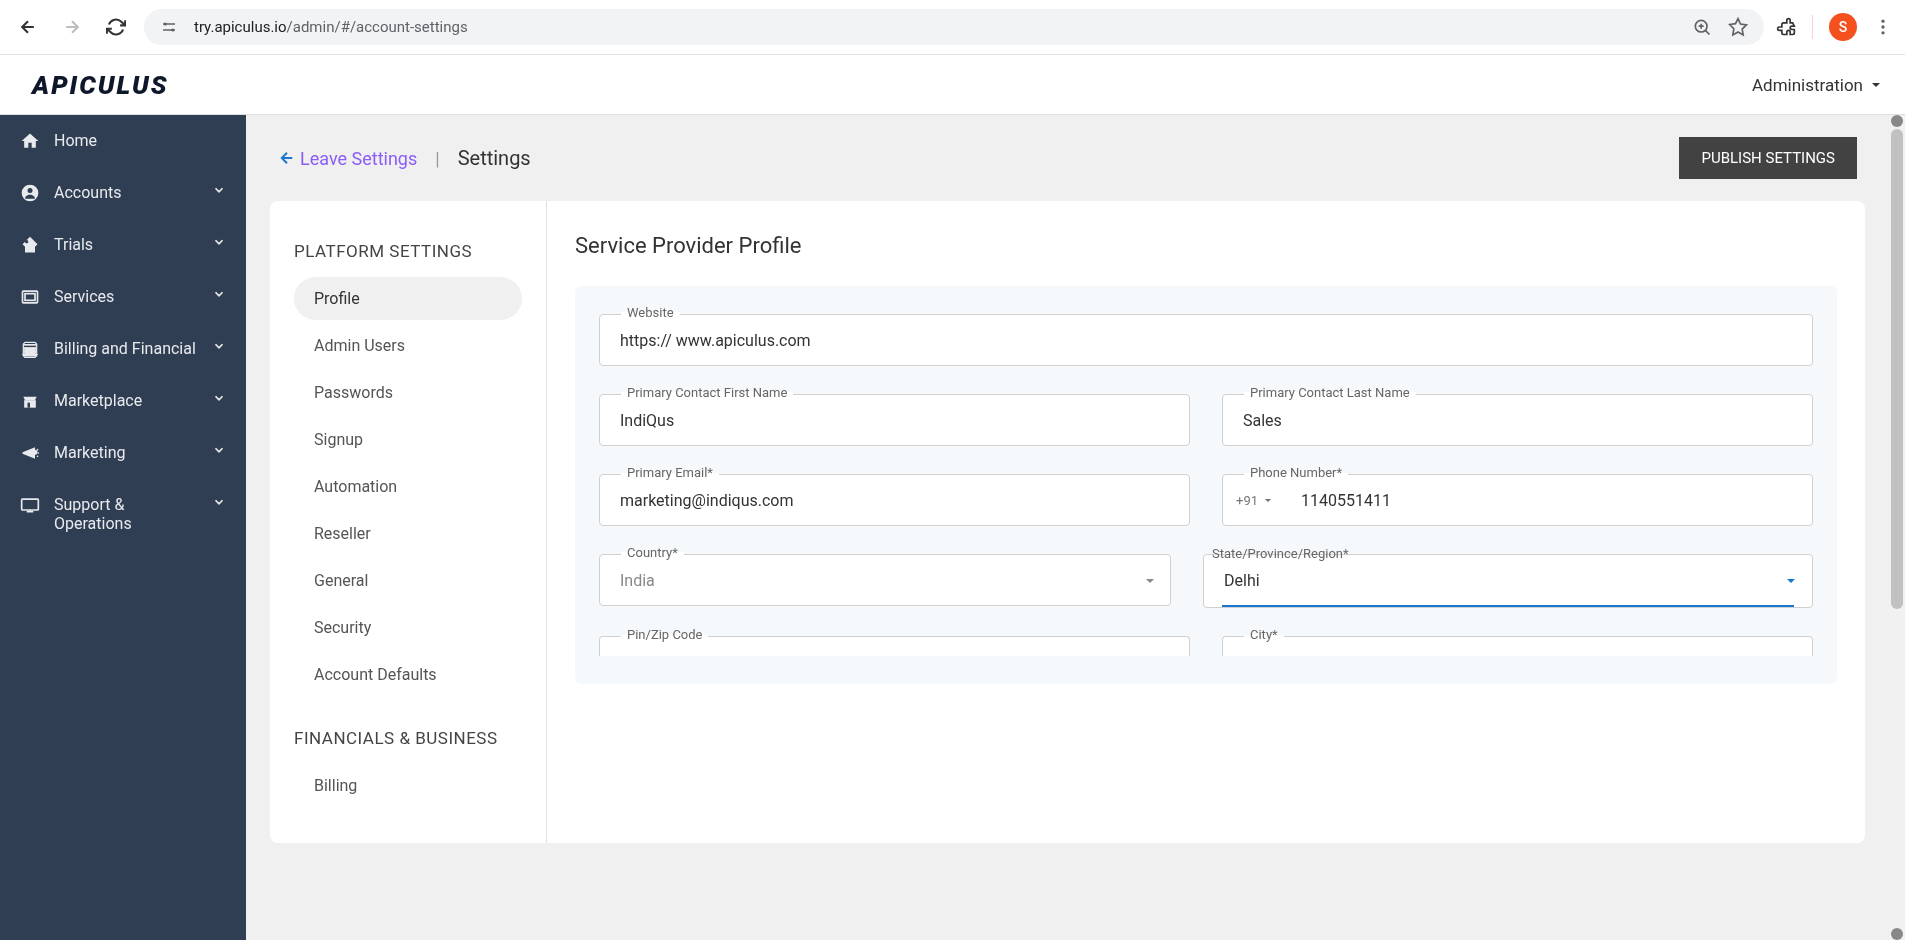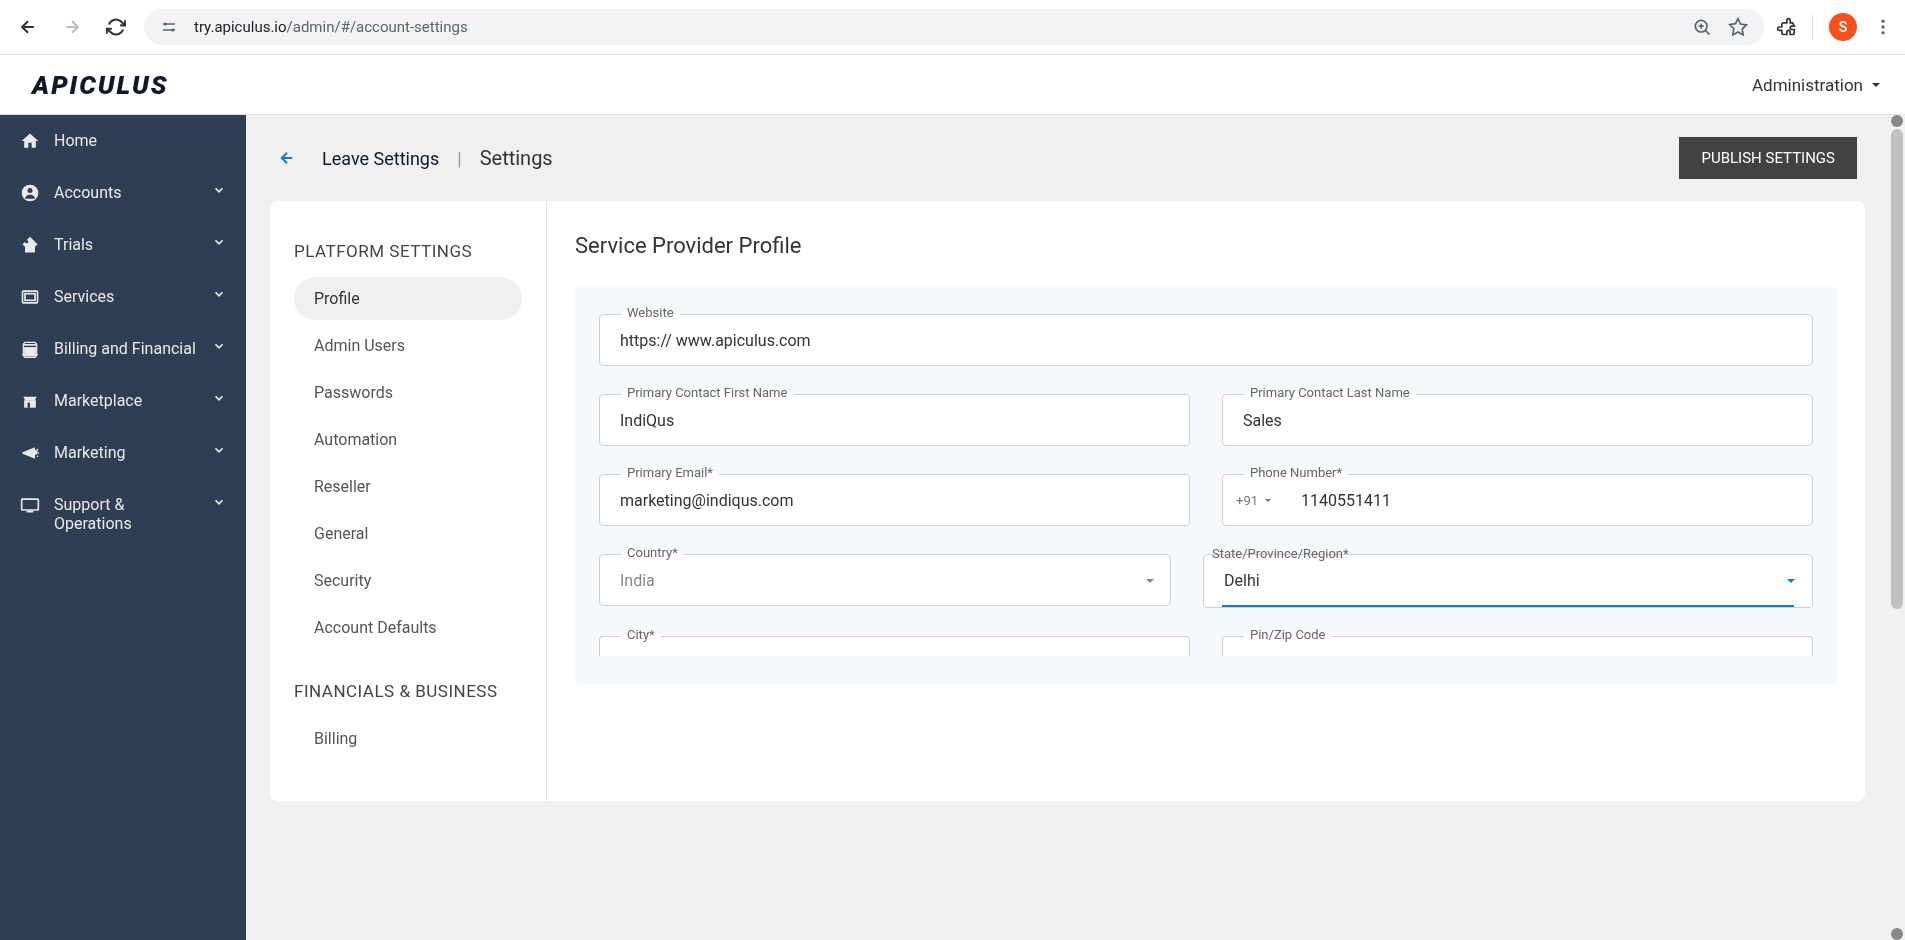--- a/index.html
+++ b/index.html
@@ -31,21 +31,21 @@
     .sidebar { width: 246px; background: #2f3e53; color: #fff; flex-shrink: 0; }
     .sidebar-item { display: flex; padding: 16px 20px; cursor: pointer; gap: 14px; font-size: 16px; color: #e8eaed; }
     .sidebar-icon { width: 20px; height: 20px; flex-shrink: 0; }
     .sidebar-label { flex: 1; }
     .chevron { color: #e8eaed; }
     
     
     .content-area { flex: 1; background: #f0f0f0; overflow-y: auto; padding-right: 16px; }
     .content-header { display: flex; align-items: center; justify-content: space-between; padding: 22px 32px; }
     .breadcrumb-wrap { display: flex; align-items: center; gap: 18px; }
-    .leave-link { color: #0f172a; display: flex; align-items: center; gap: 26px; font-size: 18px; cursor: pointer; }
+    .leave-link { color: #8b5cf6; display: flex; align-items: center; gap: 4px; font-size: 18px; cursor: pointer; }
     .breadcrumb-sep { color: #999; font-size: 18px; }
     .page-title { color: #333; font-size: 20px; }
     .publish-btn { background: #424242; color: #fff; padding: 12px 22px; border: none; font-size: 15px; cursor: pointer; border-radius: 0; }
     
     
     .card { background: #fff; margin: 0 24px 24px 24px; border-radius: 8px; display: flex; min-height: 600px; }
     .settings-nav { width: 277px; border-right: 1px solid #e0e0e0; padding: 32px 24px; }
     .nav-section-title { font-size: 17px; color: #444; margin-bottom: 16px; margin-top: 8px; letter-spacing: 0.5px; }
     .nav-section-title:not(:first-child) { margin-top: 32px; }
     .nav-item { padding: 12px 20px; font-size: 16px; color: #555; cursor: pointer; border-radius: 22px; margin-bottom: 4px; }
@@ -232,20 +232,21 @@
       <button class="publish-btn">PUBLISH SETTINGS</button>
     </div>
 
     <div class="card">
 
       <div class="settings-nav">
         <div class="nav-section-title">PLATFORM SETTINGS</div>
         <div class="nav-item active">Profile</div>
         <div class="nav-item">Admin Users</div>
         <div class="nav-item">Passwords</div>
+        <div class="nav-item">Signup</div>
         <div class="nav-item">Automation</div>
         <div class="nav-item">Reseller</div>
         <div class="nav-item">General</div>
         <div class="nav-item">Security</div>
         <div class="nav-item">Account Defaults</div>
         <div class="nav-section-title">FINANCIALS &amp; BUSINESS</div>
         <div class="nav-item">Billing</div>
       </div>
 
       <div class="form-area">
@@ -294,25 +295,25 @@
             <div class="form-field select-wrap field-focused-wrap" style="border:1px solid #d0d0d0;border-radius:4px;background:#fff;padding:0 18px">
               <span class="field-label">State/Province/Region*</span>
               <input class="field-input field-focused" value="Delhi" style="">
               <svg class="select-caret" width="10" height="10" viewBox="0 0 10 10">
                   <path d="M1 3l4 4 4-4" fill="#1976d2"></path>
                 </svg>
             </div>
           </div>
           <div class="form-row" style="margin-bottom:0">
             <div class="form-field">
+              <span class="field-label">Pin/Zip Code</span>
+              <input class="field-input" style="height: 20px; border-bottom: none; border-radius: 4px 4px 0px 0px;" value="">
+            </div>
+            <div class="form-field">
               <span class="field-label">City*</span>
-              <input class="field-input" style="height: 20px; border-bottom: none; border-radius: 4px 4px 0px 0px;" value="">
-            </div>
-            <div class="form-field">
-              <span class="field-label">Pin/Zip Code</span>
               <input class="field-input" style="height: 20px; border-bottom: none; border-radius: 4px 4px 0px 0px;" value="">
             </div>
           </div>
         </div>
       </div>
     </div>
   </div>
 
   <div class="scroll-indicator">
     <div class="scroll-thumb" style="top:0;height:12px;background:#888"></div>

